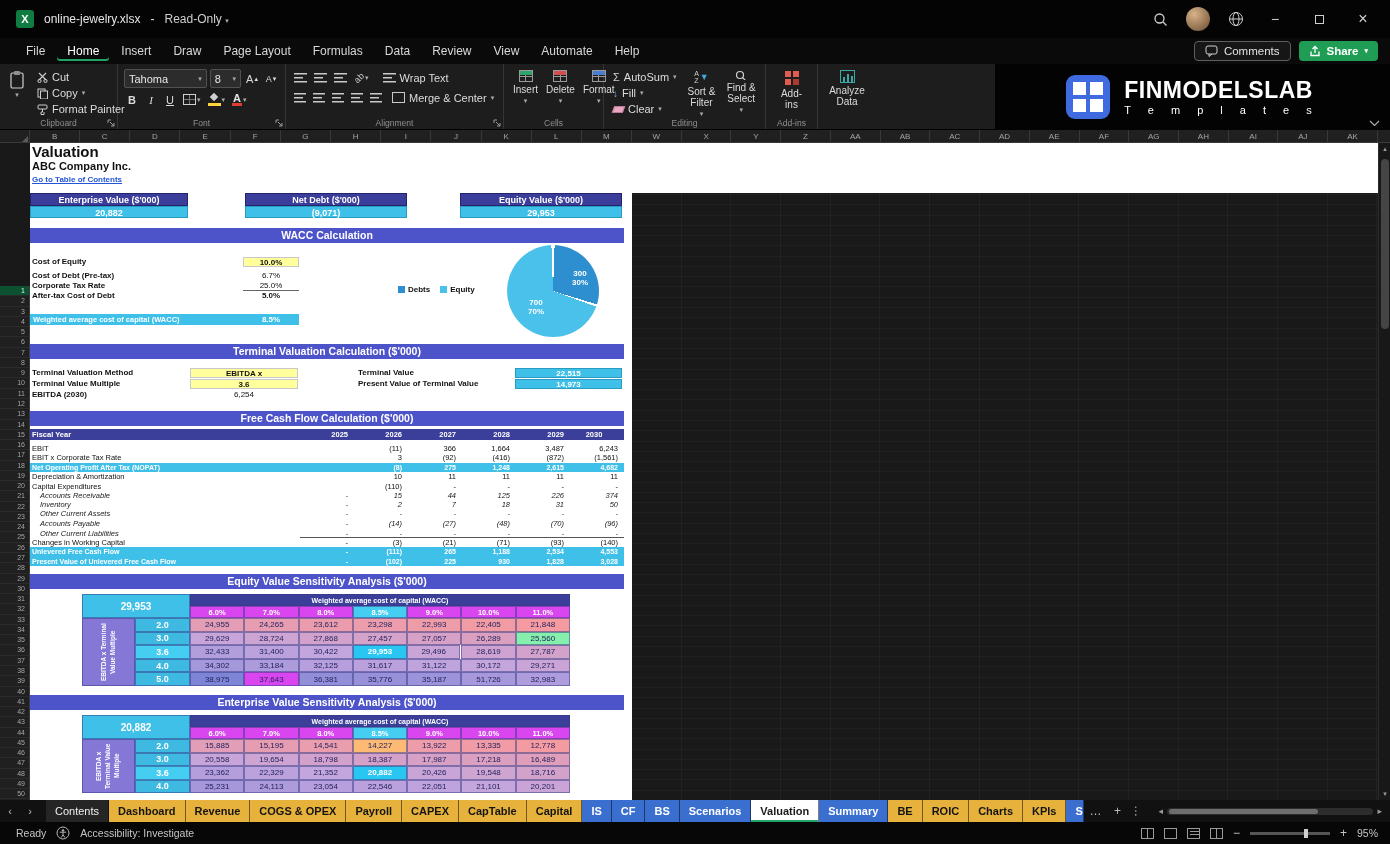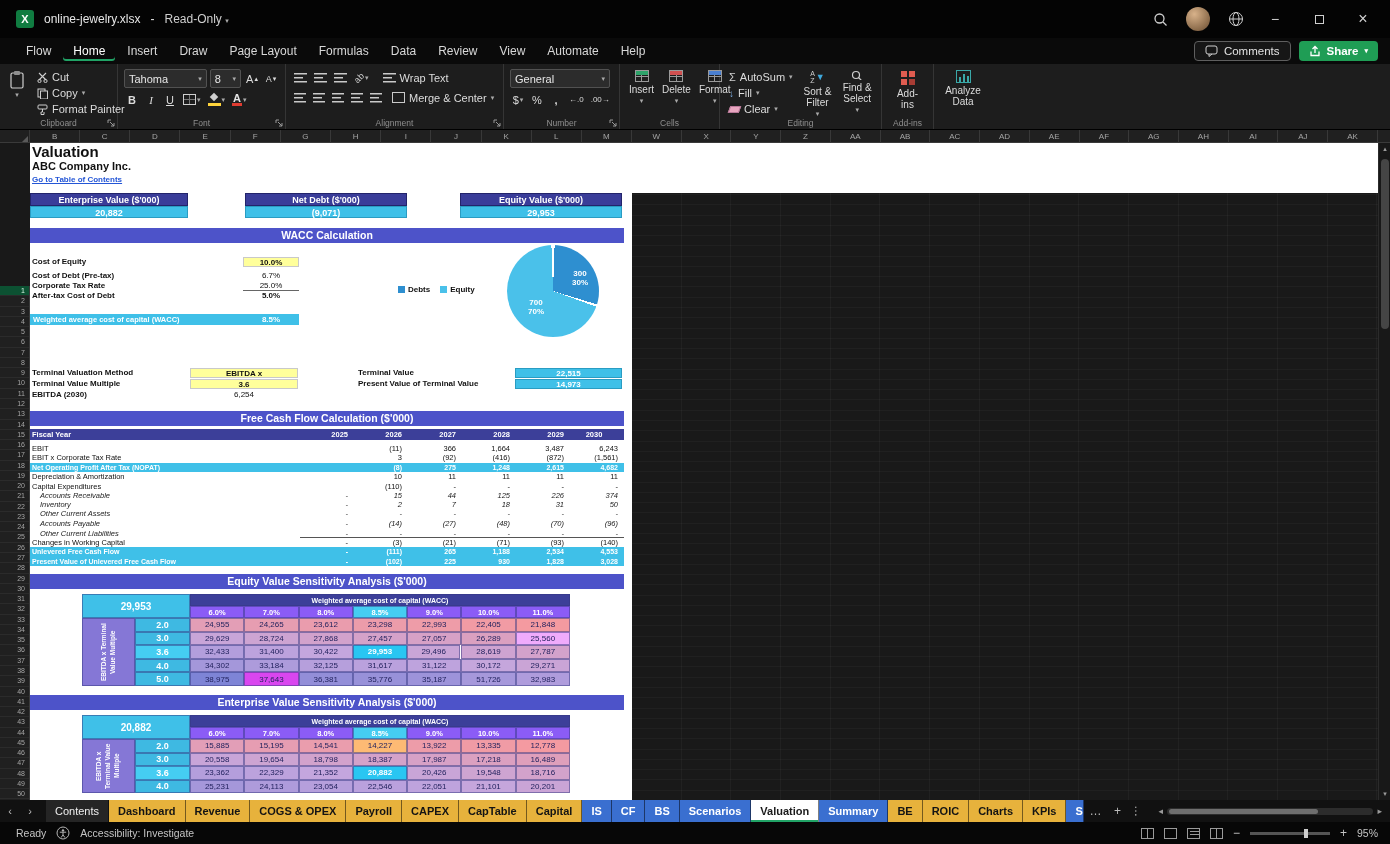--- a/index.html
+++ b/index.html
@@ -92,21 +92,21 @@
   .frow.cyan{background:#3fc0e8}
   .frow.cyan .lbl,.frow.cyan .val{color:#fff;font-weight:bold;font-size:7px}
   .frow.fiscal{background:#3c3f99}
   .frow.fiscal .lbl,.frow.fiscal .val{color:#fff;font-weight:bold;font-size:7.5px}
   .frow.italic .lbl,.frow.italic .val{font-style:italic;color:#222}
   .frow.italic .lbl{left:10px}
   .frow .sumline{position:absolute;left:270px;width:324px;bottom:0;border-bottom:1px solid #555}
   .scell{position:absolute;display:flex;align-items:center;justify-content:center;border:1px solid rgba(52,55,130,.5)}
   .corner{background:#3fc0e8;color:#fff;font-weight:bold;font-size:10px}
   .wacchead{background:#3c3f99;color:#fff;font-weight:bold;font-size:7px}
-  .pcth{background:#8b5cf6;color:#fff;font-weight:bold;font-size:7.5px}
+  .pcth{background:#d946ef;color:#fff;font-weight:bold;font-size:7.5px}
   .pcth.hl{background:#45cdf2}
   .mult{background:#3eb9e2;color:#fff;font-weight:bold;font-size:9px}
   .mult.hl{background:#45cdf2}
   .dcell{font-size:8px;color:#23235e}
   .dcell.dhl{background:#29c6f2 !important;color:#fff;font-weight:bold}
   .vlabel{background:#8577d6;color:#fff;font-weight:bold;font-size:6.5px;writing-mode:vertical-rl;transform:rotate(180deg);text-align:center;line-height:1.35}
   
   #vscroll{position:absolute;right:0;top:143px;width:12px;height:657px;background:#181818;border-left:1px solid #2b2b2b}
   .varrow{position:absolute;left:0;width:12px;height:12px;color:#9a9a9a;font-size:7px;text-align:center;line-height:12px}
   .vthumb{position:absolute;left:2px;top:16px;width:8px;height:170px;background:#454545;border-radius:4px}
@@ -159,21 +159,21 @@
         <line x1="1.5" y1="8" x2="14.5" y2="8" stroke="#cfcfcf"></line>
       </svg>
     <span class="winbtn">−</span>
     <span class="winbtn"><span class="restore-box"></span></span>
     <span class="winbtn" style="font-size:16px">×</span>
   </div>
 </div>
 
 <div id="menubar">
   <div id="menu-items">
-      <div class="menu-item">Flow</div>
+      <div class="menu-item">File</div>
       <div class="menu-item active">Home</div>
       <div class="menu-item">Insert</div>
       <div class="menu-item">Draw</div>
       <div class="menu-item">Page Layout</div>
       <div class="menu-item">Formulas</div>
       <div class="menu-item">Data</div>
       <div class="menu-item">Review</div>
       <div class="menu-item">View</div>
       <div class="menu-item">Automate</div>
       <div class="menu-item">Help</div>
@@ -317,42 +317,20 @@
           <span>Merge &amp; Center</span>
           <span class="caret">▾</span>
         </div>
     </div>
     <div class="rlabel">Alignment</div>
     <svg class="launcher" width="8" height="8">
         <path d="M1 1 L1 4 M1 1 L4 1 M3 3 L7 7 M7 4 L7 7 L4 7" stroke="#9a9a9a" fill="none"></path>
       </svg>
   </div>
 
-  <div class="rgroup" style="width:116px">
-    <div class="rrow">
-        <div class="combo" style="width:100px">
-          <span>General</span>
-          <span class="caret">▾</span>
-        </div>
-      </div>
-    <div class="rrow">
-      <div class="minibtn">
-          <span>$</span>
-          <span class="caret">▾</span>
-        </div>
-      <div class="minibtn">%</div>
-      <div class="minibtn" style="font-weight:bold">,</div>
-      <div class="minibtn" style="font-size:8px">←.0</div>
-      <div class="minibtn" style="font-size:8px">.00→</div>
-    </div>
-    <div class="rlabel">Number</div>
-    <svg class="launcher" width="8" height="8">
-        <path d="M1 1 L1 4 M1 1 L4 1 M3 3 L7 7 M7 4 L7 7 L4 7" stroke="#9a9a9a" fill="none"></path>
-      </svg>
-  </div>
 
   <div class="rgroup" style="width:100px;display:flex;gap:2px">
     <div class="rbig">
         <span class="gridico g-green"></span>
         <span>Insert</span>
         <span class="caret">▾</span>
       </div>
     <div class="rbig">
         <span class="gridico g-red"></span>
         <span>Delete</span>
@@ -411,20 +389,30 @@
     <div class="rlabel">Add-ins</div>
   </div>
 
   <div class="rgroup" style="width:58px;border-right:none">
     <div class="rbig">
         <span class="ic-analyze"></span>
         <span>Analyze Data</span>
       </div>
   </div>
 
+  <div id="brandzone">
+    <div class="brand-icon"></div>
+    <div>
+      <div class="brand-name">FINMODELSLAB</div>
+      <div class="brand-sub">T e m p l a t e s</div>
+    </div>
+    <svg width="11" height="7" style="position:absolute;right:10px;bottom:3px">
+        <path d="M1 1 L5.5 5.5 L10 1" stroke="#aaa" fill="none" stroke-width="1.2"></path>
+      </svg>
+  </div>
 </div>
 
 <div id="colheader">
   <div class="corner-cell"></div>
 <div class="colh" style="position: absolute; left: 30px; width: 50.17px;">B</div>
     <div class="colh" style="position: absolute; left: 80.17px; width: 50.17px;">C</div>
     <div class="colh" style="position: absolute; left: 130.34px; width: 50.17px;">D</div>
     <div class="colh" style="position: absolute; left: 180.51px; width: 50.17px;">E</div>
     <div class="colh" style="position: absolute; left: 230.68px; width: 50.17px;">F</div>
     <div class="colh" style="position: absolute; left: 280.85px; width: 50.17px;">G</div>
@@ -459,20 +447,21 @@
     <div class="sheet-title">Valuation</div>
     <div class="sheet-company">ABC Company Inc.</div>
     <div class="toc-link">Go to Table of Contents</div>
 
     <div class="banner" style="top:85px">WACC Calculation</div>
     <div class="wresult">
       <span class="rl">Weighted average cost of capital (WACC)</span>
       <span class="rv">8.5%</span>
     </div>
 
+    <div class="banner" style="top:201px">Terminal Valuation Calculation ($'000)</div>
     <div class="banner" style="top:268px">Free Cash Flow Calculation ($'000)</div>
     <div class="banner" style="top:431px">Equity Value Sensitivity Analysis ($'000)</div>
     <div class="banner" style="top:552px">Enterprise Value Sensitivity Analysis ($'000)</div>
   <div class="sumh" style="position: absolute; left: 0px; top: 50px; width: 158px;">Enterprise Value ($'000)</div>
       <div class="sumv" style="position: absolute; left: 0px; top: 63px; width: 158px;">20,882</div>
       <div class="sumh" style="position: absolute; left: 215px; top: 50px; width: 162px;">Net Debt ($'000)</div>
       <div class="sumv" style="position: absolute; left: 215px; top: 63px; width: 162px;">(9,071)</div>
       <div class="sumh" style="position: absolute; left: 430px; top: 50px; width: 162px;">Equity Value ($'000)</div>
       <div class="sumv" style="position: absolute; left: 430px; top: 63px; width: 162px;">29,953</div>
       <div class="wlbl" style="position: absolute; top: 114px;">Cost of Equity</div>
@@ -654,21 +643,21 @@
       <div class="scell dcell" style="position: absolute; left: 322.857px; top: 475px; width: 54.2857px; height: 13.6px; background: rgb(236, 156, 170);">23,298</div>
       <div class="scell dcell" style="position: absolute; left: 377.143px; top: 475px; width: 54.2857px; height: 13.6px; background: rgb(238, 156, 168);">22,993</div>
       <div class="scell dcell" style="position: absolute; left: 431.429px; top: 475px; width: 54.2857px; height: 13.6px; background: rgb(241, 155, 164);">22,405</div>
       <div class="scell dcell" style="position: absolute; left: 485.714px; top: 475px; width: 54.2857px; height: 13.6px; background: rgb(244, 154, 160);">21,848</div>
       <div class="scell dcell" style="position: absolute; left: 160px; top: 488.6px; width: 54.2857px; height: 13.6px; background: rgb(200, 165, 216);">29,629</div>
       <div class="scell dcell" style="position: absolute; left: 214.286px; top: 488.6px; width: 54.2857px; height: 13.6px; background: rgb(205, 164, 210);">28,724</div>
       <div class="scell dcell" style="position: absolute; left: 268.571px; top: 488.6px; width: 54.2857px; height: 13.6px; background: rgb(210, 162, 204);">27,868</div>
       <div class="scell dcell" style="position: absolute; left: 322.857px; top: 488.6px; width: 54.2857px; height: 13.6px; background: rgb(213, 162, 201);">27,457</div>
       <div class="scell dcell" style="position: absolute; left: 377.143px; top: 488.6px; width: 54.2857px; height: 13.6px; background: rgb(215, 161, 198);">27,057</div>
       <div class="scell dcell" style="position: absolute; left: 431.429px; top: 488.6px; width: 54.2857px; height: 13.6px; background: rgb(219, 160, 192);">26,289</div>
-      <div class="scell dcell" style="position: absolute; left: 485.714px; top: 488.6px; width: 54.2857px; height: 13.6px; background: #f0abfc;">25,560</div>
+      <div class="scell dcell" style="position: absolute; left: 485.714px; top: 488.6px; width: 54.2857px; height: 13.6px; background: #86efac;">25,560</div>
       <div class="scell dcell" style="position: absolute; left: 160px; top: 502.2px; width: 54.2857px; height: 13.6px; background: rgb(179, 158, 220);">32,433</div>
       <div class="scell dcell" style="position: absolute; left: 214.286px; top: 502.2px; width: 54.2857px; height: 13.6px; background: rgb(188, 162, 221);">31,400</div>
       <div class="scell dcell" style="position: absolute; left: 268.571px; top: 502.2px; width: 54.2857px; height: 13.6px; background: rgb(196, 166, 222);">30,422</div>
       <div class="scell dcell dhl" style="position: absolute; left: 322.857px; top: 502.2px; width: 54.2857px; height: 13.6px;">29,953</div>
       <div class="scell dcell" style="position: absolute; left: 377.143px; top: 502.2px; width: 53px; height: 13.6px; background: rgb(201, 165, 215);">29,496</div>
       <div class="scell dcell" style="position: absolute; left: 431.429px; top: 502.2px; width: 54.2857px; height: 13.6px; background: rgb(206, 163, 209);">28,619</div>
       <div class="scell dcell" style="position: absolute; left: 485.714px; top: 502.2px; width: 54.2857px; height: 13.6px; background: rgb(211, 162, 203);">27,787</div>
       <div class="scell dcell" style="position: absolute; left: 160px; top: 515.8px; width: 54.2857px; height: 13.6px; background: rgb(164, 151, 218);">34,302</div>
       <div class="scell dcell" style="position: absolute; left: 214.286px; top: 515.8px; width: 54.2857px; height: 13.6px; background: rgb(173, 155, 219);">33,184</div>
       <div class="scell dcell" style="position: absolute; left: 268.571px; top: 515.8px; width: 54.2857px; height: 13.6px; background: rgb(182, 159, 220);">32,125</div>

